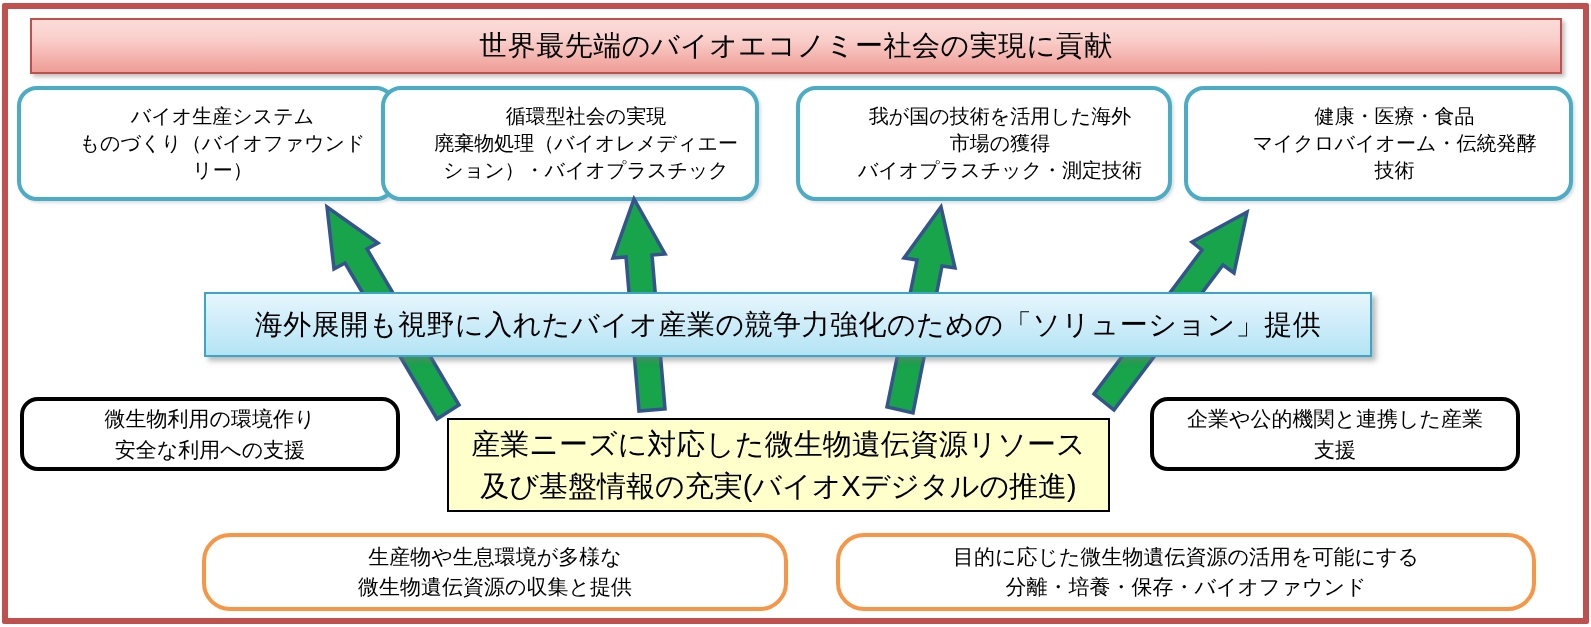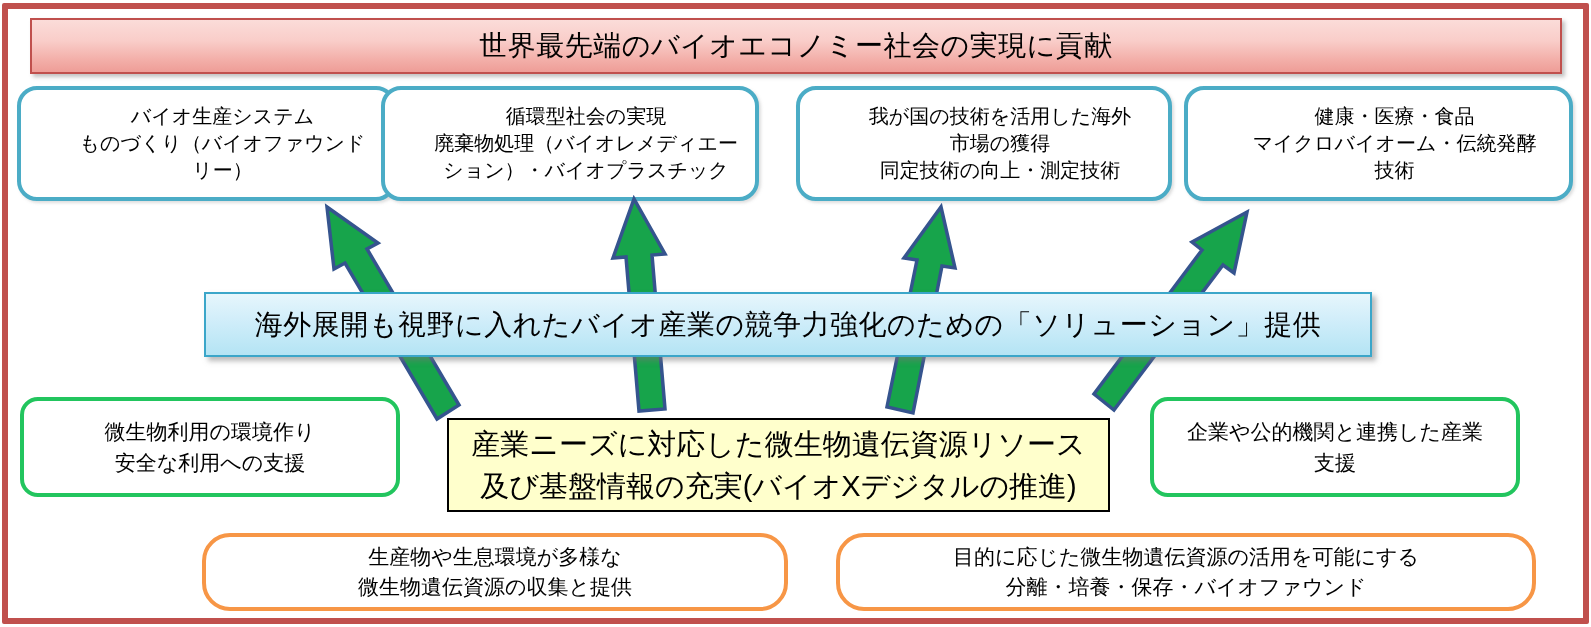--- a/index.html
+++ b/index.html
@@ -74,23 +74,23 @@
     border: 2px solid #000000;
     display: flex; flex-direction: column; align-items: center; justify-content: center;
     font-size: 29px;
     line-height: 42px;
     text-align: center;
     margin-top: 12px;
   }
 
   .side-box {
     position: absolute;
-    top: 397px; height: 100px;
+    top: 397px; height: 74px;
     background: #ffffff;
-    border: 4px solid #22c55e;
+    border: 4px solid #000000;
     border-radius: 18px;
     display: flex; flex-direction: column; align-items: center; justify-content: center;
     font-size: 21px;
     line-height: 31px;
     text-align: center;
   }
   .side-box-left  { left: 20px;   width: 380px; }
   .side-box-right { left: 1150px; width: 370px; }
 
   .bottom-box {
@@ -128,21 +128,21 @@
 
   <div class="top-box top-box-2">
     <div class="box-line">循環型社会の実現</div>
     <div class="box-line">廃棄物処理（バイオレメディエー</div>
     <div class="box-line">ション）・バイオプラスチック</div>
   </div>
 
   <div class="top-box top-box-3">
     <div class="box-line">我が国の技術を活用した海外</div>
     <div class="box-line">市場の獲得</div>
-    <div class="box-line">同定技術の向上・測定技術</div>
+    <div class="box-line">バイオプラスチック・測定技術</div>
   </div>
 
   <div class="top-box top-box-4">
     <div class="box-line">健康・医療・食品</div>
     <div class="box-line">マイクロバイオーム・伝統発酵</div>
     <div class="box-line">技術</div>
   </div>
 
   <div class="side-box side-box-left">
     <div class="box-line">微生物利用の環境作り</div>

